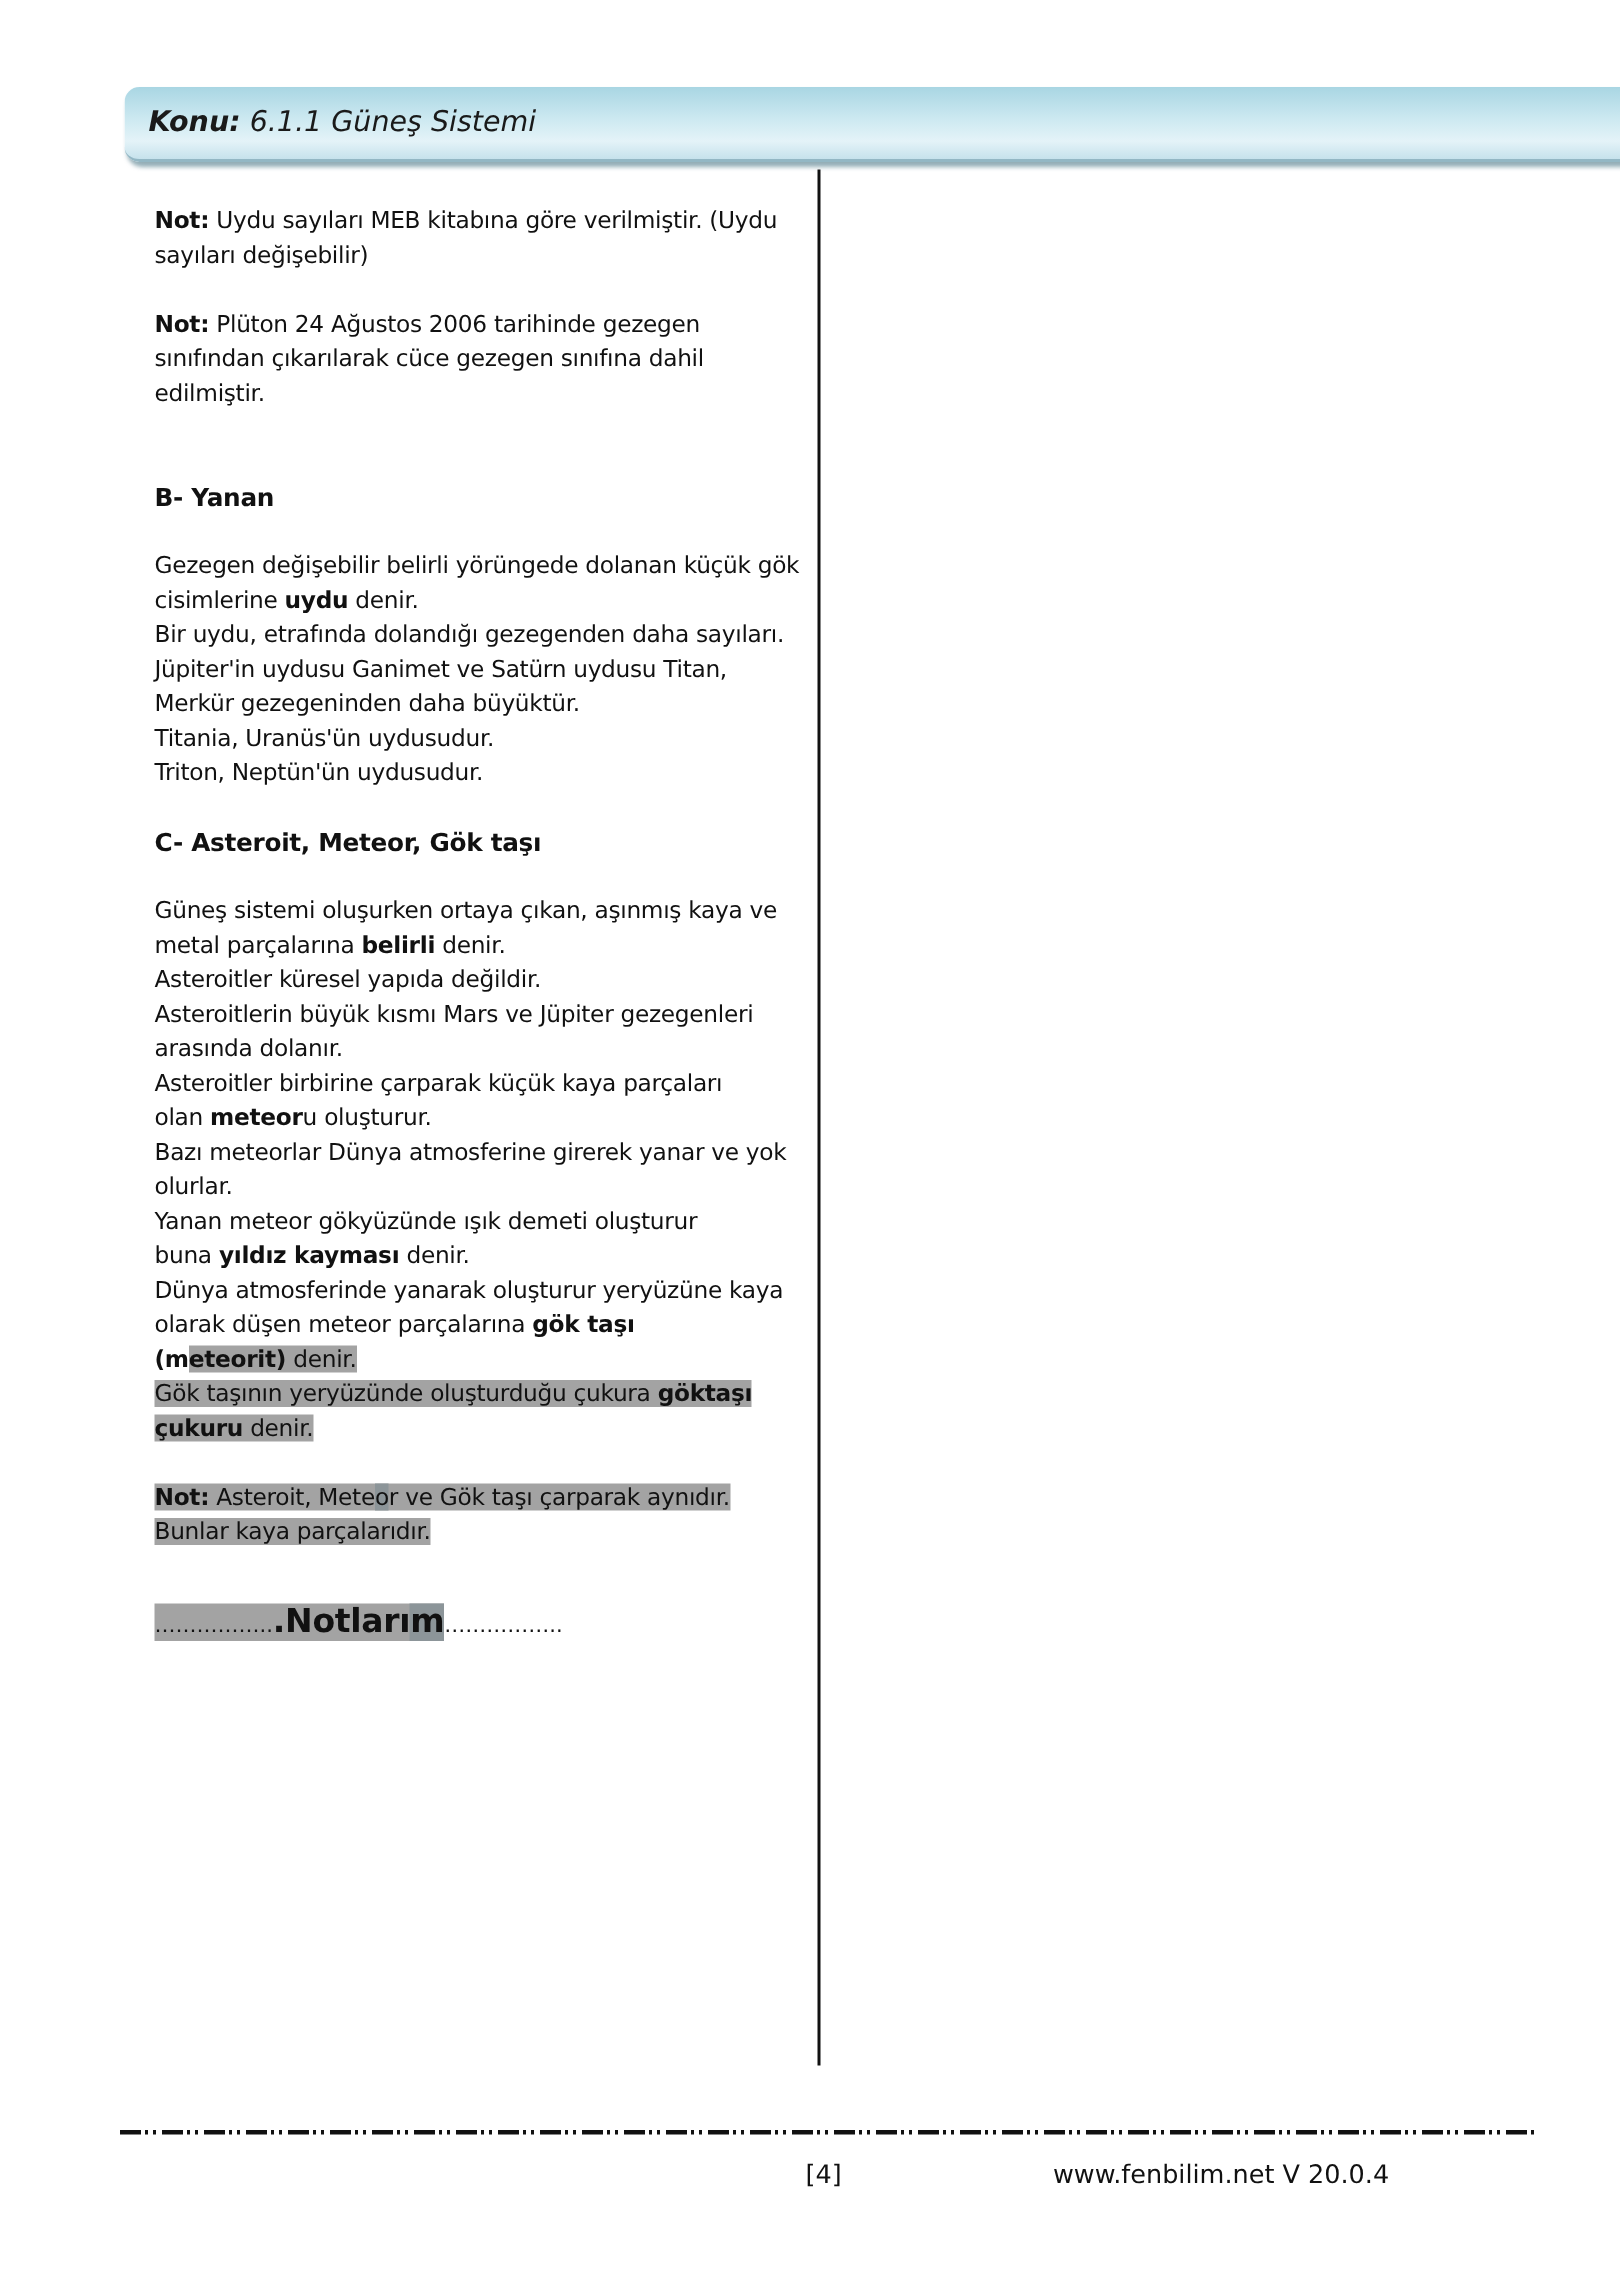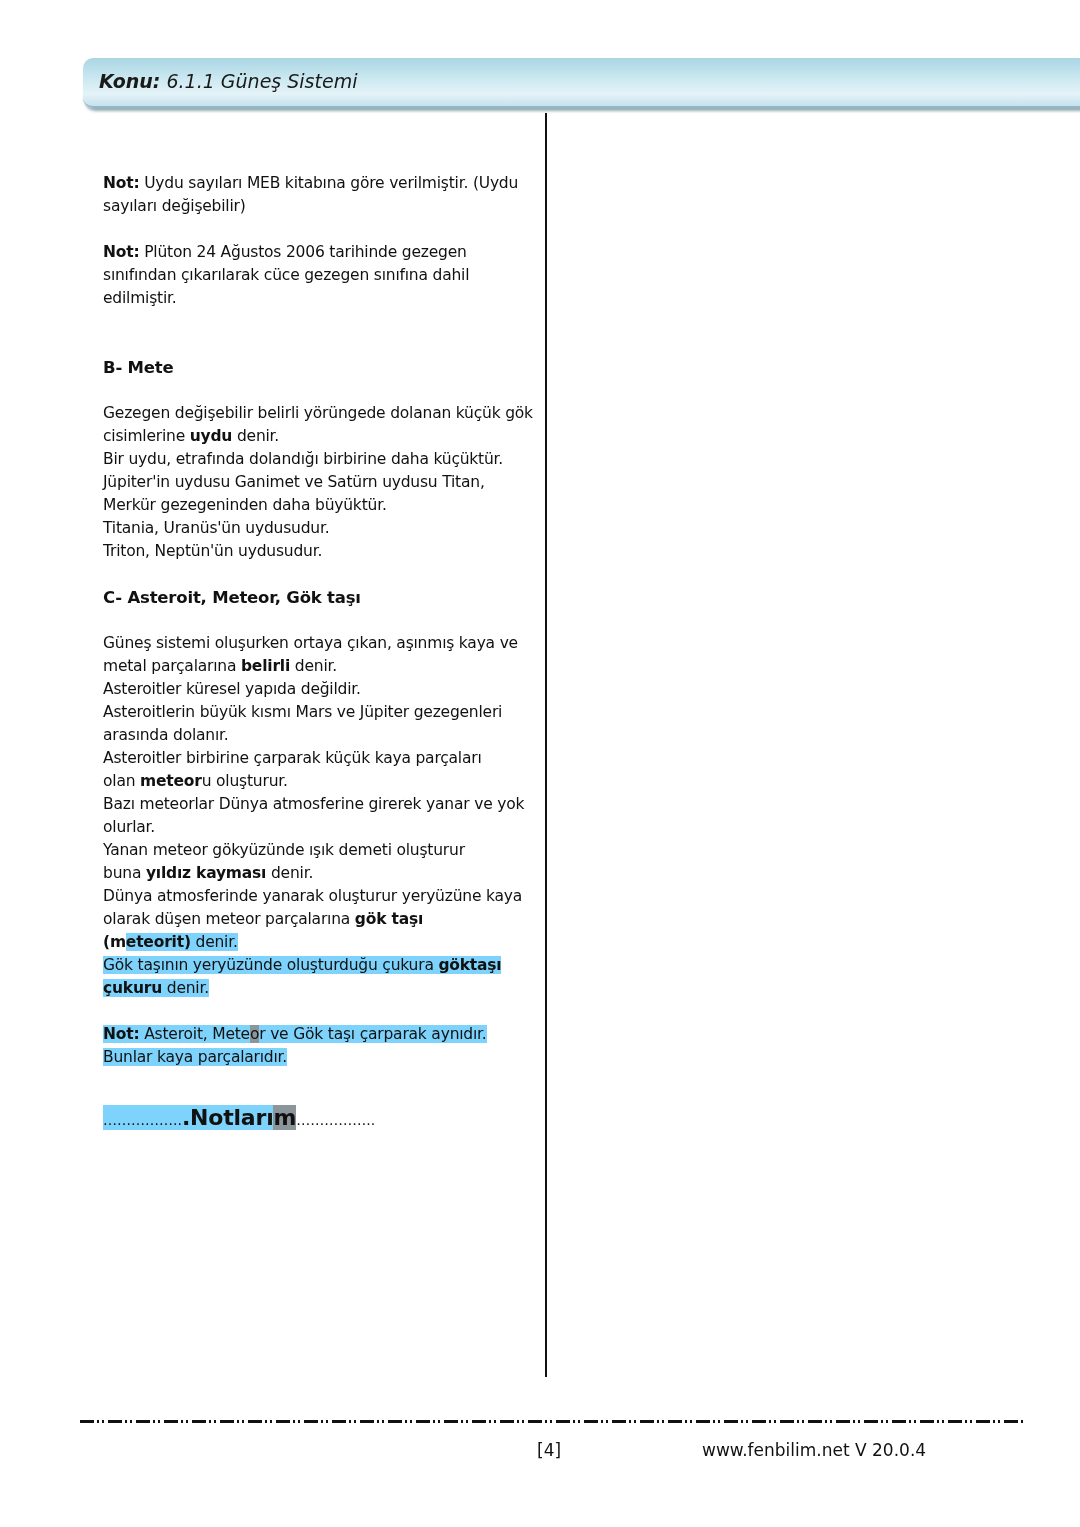--- a/index.html
+++ b/index.html
@@ -47,36 +47,35 @@
       background: #111111;
     }
     .content {
       position: absolute;
       left: 103px;
       top: 136px;
       width: 440px;
       font-size: 15.5px;
       line-height: 23px;
       letter-spacing: -0.2px;
-      margin-top: 36px;
     }
     .content p {
       margin: 0;
     }
     .gap-1 { height: 23px; }
     .gap-2 { height: 46px; }
     .gap-3 { height: 35px; }
     .section-heading {
       font-weight: bold;
       font-size: 16.5px;
       line-height: 23px;
     }
     b { font-weight: bold; }
     .hl {
-      background: #7dd3fc;
+      background: #a3a3a3;
     }
     .hl-dark {
       background: #8c9599;
     }
     .notes-line {
       font-size: 22px;
       line-height: 28px;
       font-weight: bold;
       white-space: nowrap;
     }
@@ -131,27 +130,27 @@
     <b>Not:</b>
     <span>Uydu sayıları MEB kitabına göre verilmiştir. (Uydu sayıları değişebilir)</span>
   </p>
   <div class="gap-1"></div>
   <p>
     <b>Not:</b>
     <span>Plüton 24 Ağustos 2006 tarihinde gezegen sınıfından çıkarılarak cüce gezegen sınıfına dahil edilmiştir.</span>
   </p>
 
   <div class="gap-2"></div>
-  <p class="section-heading">B- Mete</p>
+  <p class="section-heading">B- Yanan</p>
   <div class="gap-1"></div>
 
   <div>
     <p>Gezegen değişebilir belirli yörüngede dolanan küçük gök</p>
     <p><span>cisimlerine </span><b>uydu</b><span> denir.</span></p>
-    <p>Bir uydu, etrafında dolandığı birbirine daha küçüktür.</p>
+    <p>Bir uydu, etrafında dolandığı gezegenden daha sayıları.</p>
     <p>Jüpiter'in uydusu Ganimet ve Satürn uydusu Titan,</p>
     <p>Merkür gezegeninden daha büyüktür.</p>
     <p>Titania, Uranüs'ün uydusudur.</p>
     <p>Triton, Neptün'ün uydusudur.</p>
   </div>
 
   <div class="gap-1"></div>
   <p class="section-heading">C- Asteroit, Meteor, Gök taşı</p>
   <div class="gap-1"></div>
 

